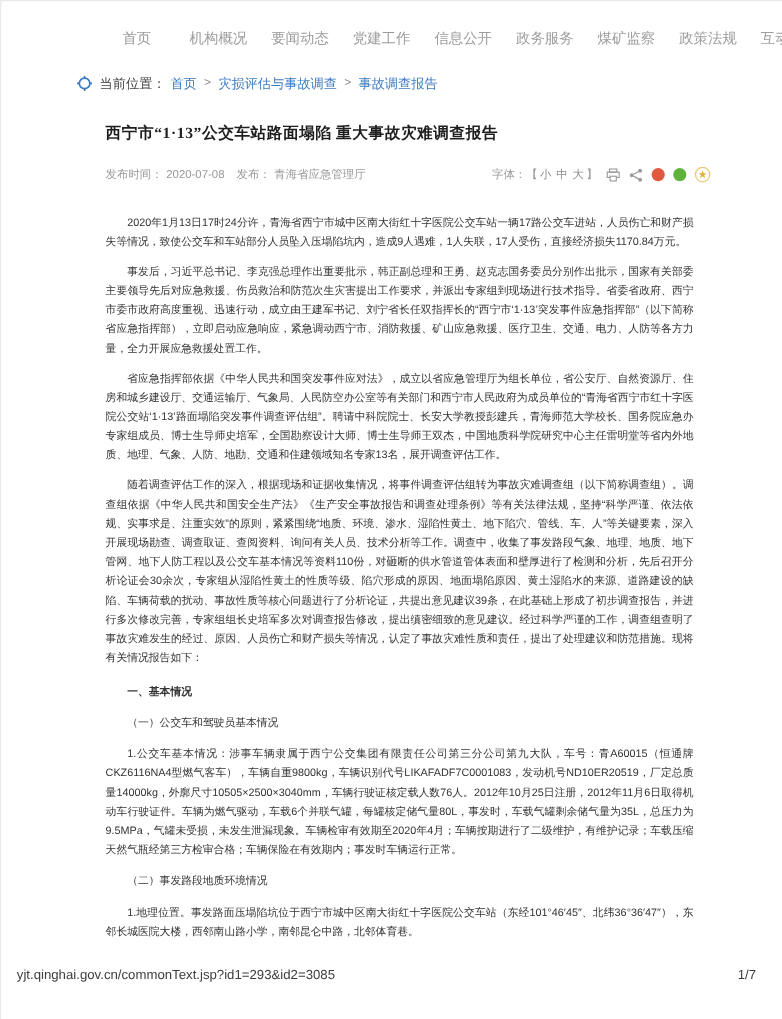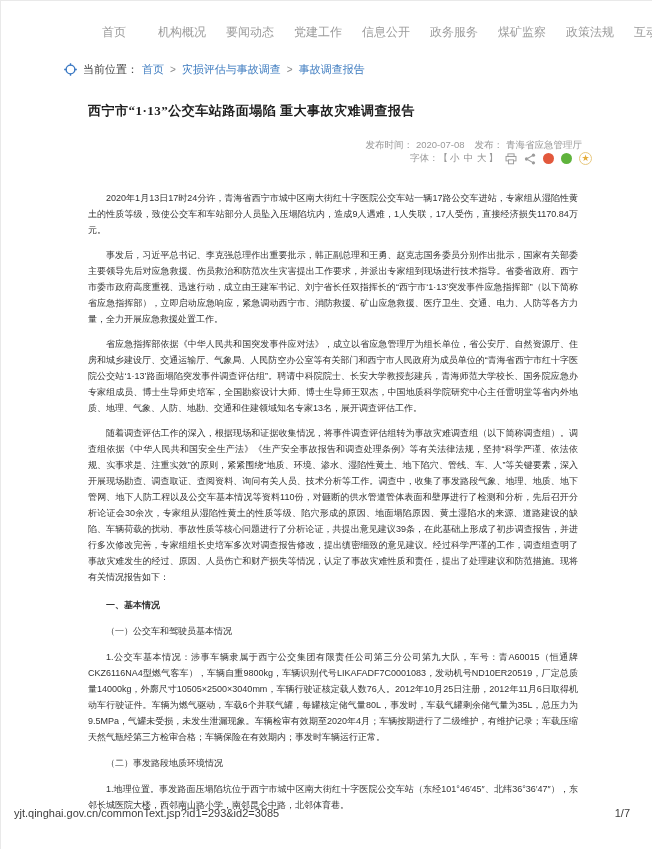--- a/index.html
+++ b/index.html
@@ -16,21 +16,21 @@
   .breadcrumb .bc-icon{width:13px;height:13px;margin-right:6px;flex:none;}
   .breadcrumb .bc-label{color:#444;margin-right:4px;}
   .breadcrumb a{color:#3e7cc0;text-decoration:none;cursor:pointer;}
   .breadcrumb .sep{color:#8a8a8a;margin:0 6px;font-size:10px;}
   
   h1.doc-title{
     margin:22px 58px 0 88px;
     font-size:13px;line-height:24px;font-weight:bold;color:#1e1e1e;letter-spacing:.5px;font-family:Liberation Serif, serif;
   }
   
-  .meta{display:flex;justify-content:space-between;align-items:flex-end;margin:16px 60px 0 88px;font-size:9.5px;color:#999;flex-direction:column;}
+  .meta{display:flex;justify-content:space-between;align-items:flex-start;margin:16px 60px 0 88px;font-size:9.5px;color:#999;}
   .meta-left span{margin-right:3px;}
   .meta-left .val{margin-right:10px;color:#999;}
   .meta-right{display:flex;align-items:center;}
   .meta-right .fs-btn{margin:0 2px;cursor:pointer;color:#8f8f8f;}
   .meta-right .bracket{color:#9a9a9a;}
   .icon{display:inline-block;margin-left:7px;cursor:pointer;line-height:0;}
   .dot-icon{width:11px;height:11px;border-radius:50%;}
   .star-icon{font-size:12px;line-height:11px;color:#e5ad3c;border:1px solid #e8c87e;border-radius:50%;width:11px;height:11px;display:inline-flex;align-items:center;justify-content:center;font-size:9px;}
   
   .article{margin:25px 74px 0 88px;font-size:9px;line-height:16px;color:#333;text-align:justify;}
@@ -98,21 +98,21 @@
         <path d="M4.5 6.1l5-2.7 M4.5 7.9l5 2.7" stroke="#9a9a9a" stroke-width="1.2" fill="none"></path>
       </svg>
     </span>
     <span class="icon"><span class="dot-icon" style="background:#e2583c;display:inline-block;"></span></span>
     <span class="icon"><span class="dot-icon" style="background:#5fb33c;display:inline-block;"></span></span>
     <span class="icon"><span class="star-icon">★</span></span>
   </div>
 </div>
 
 <div class="article">
-  <p>2020年1月13日17时24分许，青海省西宁市城中区南大街红十字医院公交车站一辆17路公交车进站，专家组从湿陷性黄土的性质等级，致使公交车和车站部分人员坠入压塌陷坑内，造成9人遇难，1人失联，17人受伤，直接经济损失1170.84万元。</p>
+  <p>2020年1月13日17时24分许，青海省西宁市城中区南大街红十字医院公交车站一辆17路公交车进站，人员伤亡和财产损失等情况，致使公交车和车站部分人员坠入压塌陷坑内，造成9人遇难，1人失联，17人受伤，直接经济损失1170.84万元。</p>
   <p>事发后，习近平总书记、李克强总理作出重要批示，韩正副总理和王勇、赵克志国务委员分别作出批示，国家有关部委主要领导先后对应急救援、伤员救治和防范次生灾害提出工作要求，并派出专家组到现场进行技术指导。省委省政府、西宁市委市政府高度重视、迅速行动，成立由王建军书记、刘宁省长任双指挥长的“西宁市‘1·13’突发事件应急指挥部”（以下简称省应急指挥部），立即启动应急响应，紧急调动西宁市、消防救援、矿山应急救援、医疗卫生、交通、电力、人防等各方力量，全力开展应急救援处置工作。</p>
   <p>省应急指挥部依据《中华人民共和国突发事件应对法》，成立以省应急管理厅为组长单位，省公安厅、自然资源厅、住房和城乡建设厅、交通运输厅、气象局、人民防空办公室等有关部门和西宁市人民政府为成员单位的“青海省西宁市红十字医院公交站‘1·13’路面塌陷突发事件调查评估组”。聘请中科院院士、长安大学教授彭建兵，青海师范大学校长、国务院应急办专家组成员、博士生导师史培军，全国勘察设计大师、博士生导师王双杰，中国地质科学院研究中心主任雷明堂等省内外地质、地理、气象、人防、地勘、交通和住建领域知名专家13名，展开调查评估工作。</p>
   <p>随着调查评估工作的深入，根据现场和证据收集情况，将事件调查评估组转为事故灾难调查组（以下简称调查组）。调查组依据《中华人民共和国安全生产法》《生产安全事故报告和调查处理条例》等有关法律法规，坚持“科学严谨、依法依规、实事求是、注重实效”的原则，紧紧围绕“地质、环境、渗水、湿陷性黄土、地下陷穴、管线、车、人”等关键要素，深入开展现场勘查、调查取证、查阅资料、询问有关人员、技术分析等工作。调查中，收集了事发路段气象、地理、地质、地下管网、地下人防工程以及公交车基本情况等资料110份，对砸断的供水管道管体表面和壁厚进行了检测和分析，先后召开分析论证会30余次，专家组从湿陷性黄土的性质等级、陷穴形成的原因、地面塌陷原因、黄土湿陷水的来源、道路建设的缺陷、车辆荷载的扰动、事故性质等核心问题进行了分析论证，共提出意见建议39条，在此基础上形成了初步调查报告，并进行多次修改完善，专家组组长史培军多次对调查报告修改，提出缜密细致的意见建议。经过科学严谨的工作，调查组查明了事故灾难发生的经过、原因、人员伤亡和财产损失等情况，认定了事故灾难性质和责任，提出了处理建议和防范措施。现将有关情况报告如下：</p>
   <p class="h1">一、基本情况</p>
   <p class="h2">（一）公交车和驾驶员基本情况</p>
   <p>1.公交车基本情况：涉事车辆隶属于西宁公交集团有限责任公司第三分公司第九大队，车号：青A60015（恒通牌CKZ6116NA4型燃气客车），车辆自重9800kg，车辆识别代号LIKAFADF7C0001083，发动机号ND10ER20519，厂定总质量14000kg，外廓尺寸10505×2500×3040mm，车辆行驶证核定载人数76人。2012年10月25日注册，2012年11月6日取得机动车行驶证件。车辆为燃气驱动，车载6个并联气罐，每罐核定储气量80L，事发时，车载气罐剩余储气量为35L，总压力为9.5MPa，气罐未受损，未发生泄漏现象。车辆检审有效期至2020年4月；车辆按期进行了二级维护，有维护记录；车载压缩天然气瓶经第三方检审合格；车辆保险在有效期内；事发时车辆运行正常。</p>
   <p class="h2">（二）事发路段地质环境情况</p>
   <p>1.地理位置。事发路面压塌陷坑位于西宁市城中区南大街红十字医院公交车站（东经101°46′45″、北纬36°36′47″），东邻长城医院大楼，西邻南山路小学，南邻昆仑中路，北邻体育巷。</p>
 </div>
 

